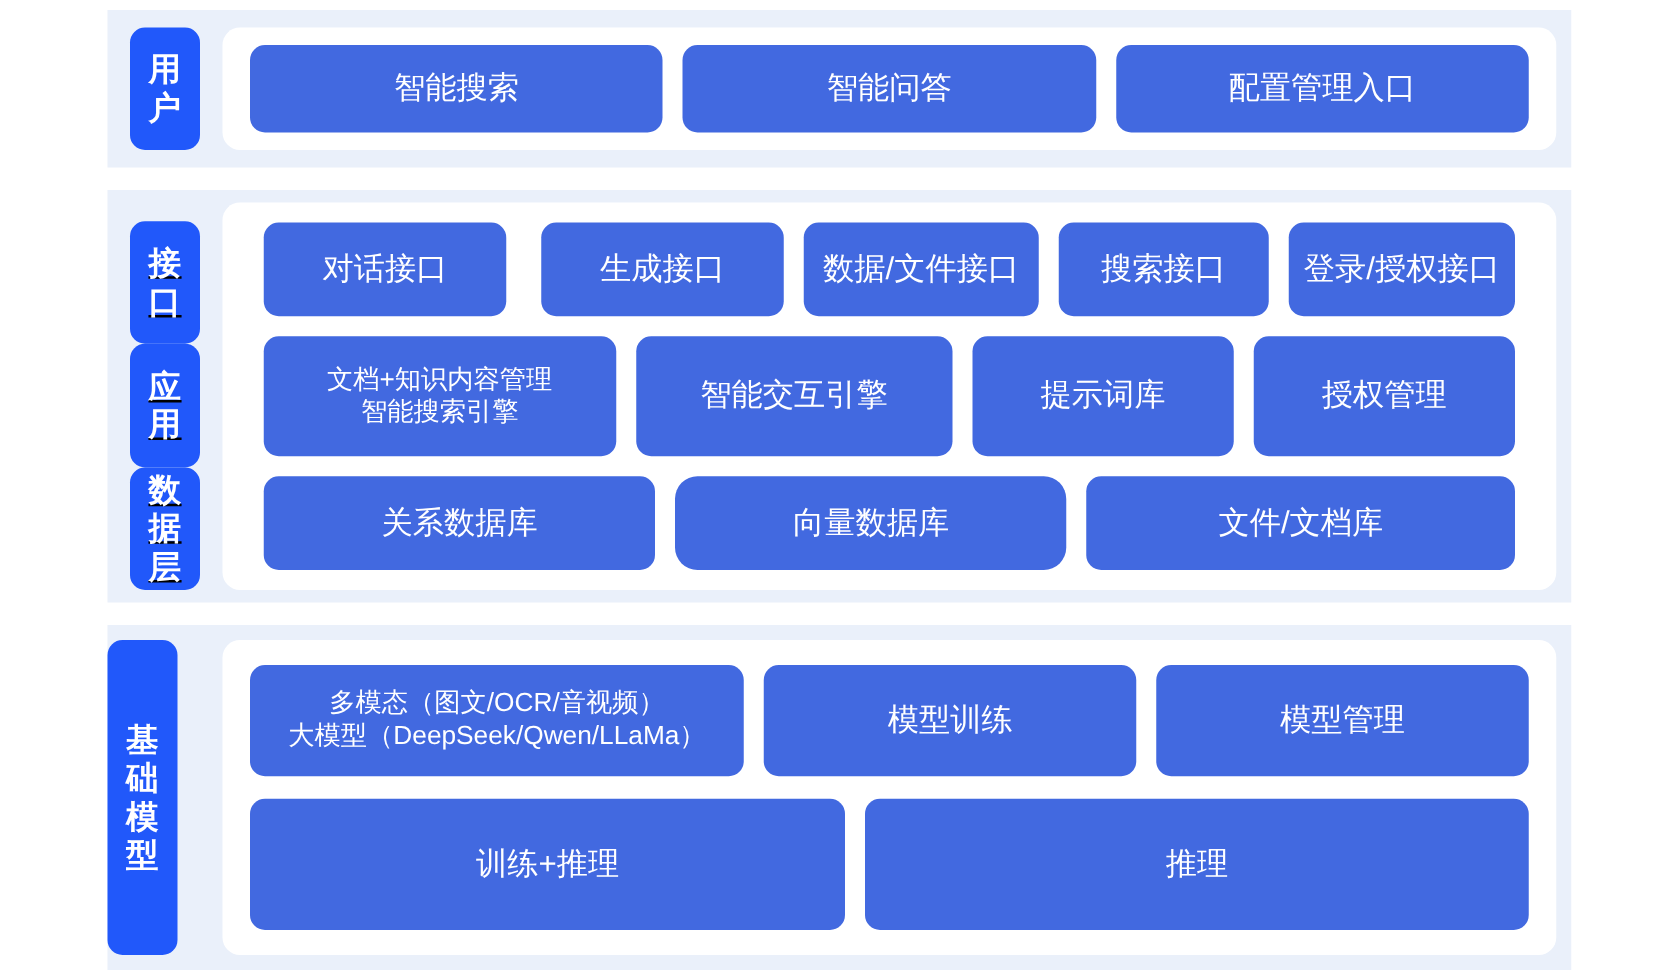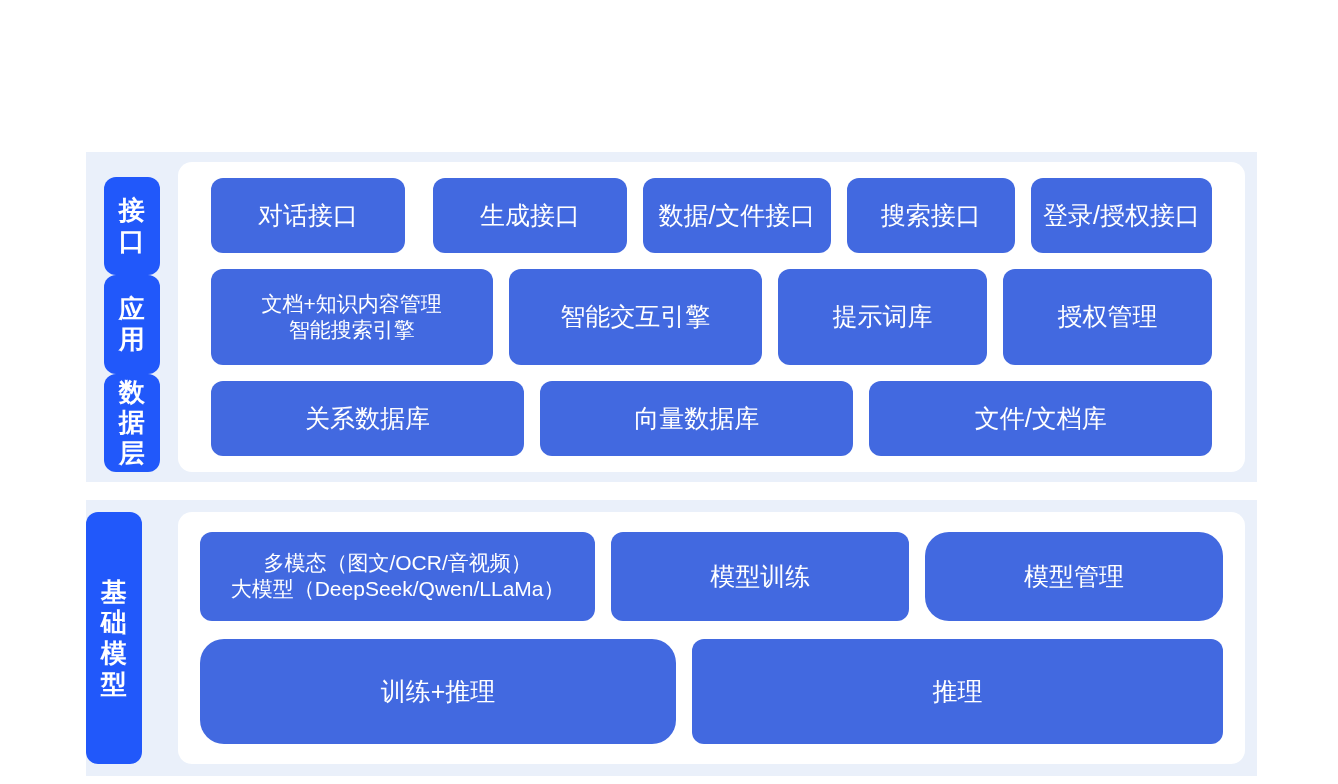--- a/index.html
+++ b/index.html
@@ -64,21 +64,21 @@
   }
   .rail-pill span {
     display: block;
     width: 28px;
     word-break: break-all;
   }
 
   #section-user .rail { padding: 14px 0 14px 18px; }
   #section-user .rail-pill { flex: 1 1 auto; }
 
-  #section-app .rail { gap: 0; padding: 25px 0 10px 18px; }
+  #section-app .rail { gap: 0; padding: 25px 0 10px 18px; text-decoration: underline; }
   #section-app .rail-pill { flex: 1 1 0; }
 
   #section-infra .rail { gap: 6px; padding: 12px 0 12px 0; }
   #section-infra .rail-pill:nth-child(1) { flex: 1.28 1 0; }
   #section-infra .rail-pill:nth-child(2) { flex: 1 1 0; }
 
   
   .panel {
     flex: 1 1 auto;
     background: #ffffff;
@@ -128,38 +128,52 @@
   #row-api .tile:nth-child(3) { flex: 1.04 1 0; }
   #row-api .tile:nth-child(4) { flex: 0.92 1 0; }
   #row-api .tile:nth-child(5) { flex: 1.0  1 0; }
 
   #row-app .tile:nth-child(1) { flex: 1.30 1 0; }
   #row-app .tile:nth-child(2) { flex: 1.16 1 0; }
   #row-app .tile:nth-child(3) { flex: 0.94 1 0; }
   #row-app .tile:nth-child(4) { flex: 0.94 1 0; }
 
   #row-data .tile:nth-child(1) { flex: 1 1 0; }
-  #row-data .tile:nth-child(2) { flex: 1 1 0; }
+  #row-data .tile:nth-child(2) { flex: 1 1 0; border-radius: 18px; }
   #row-data .tile:nth-child(3) { flex: 1.1 1 0; }
 
   #row-model .tile:nth-child(1) { flex: 1.35 1 0; }
   #row-model .tile:nth-child(2) { flex: 1 1 0; }
-  #row-model .tile:nth-child(3) { flex: 1 1 0; border-radius: 24px; }
-
-  #row-compute .tile:nth-child(1) { flex: 1 1 0; border-radius: 24px; }
+  #row-model .tile:nth-child(3) { flex: 1 1 0; }
+
+  #row-compute .tile:nth-child(1) { flex: 1 1 0; }
   #row-compute .tile:nth-child(2) { flex: 1.12 1 0; }
 
   #row-model { flex: 1 1 0; }
   #row-compute { flex: 1.18 1 0; }
 </style>
 </head>
 <body>
 
 <div class="canvas">
 
+  <div class="section" id="section-user">
+    <div class="rail">
+      <div class="rail-pill">
+        <span>用户</span>
+      </div>
+    </div>
+    <div class="panel">
+      <div class="row" id="row-user">
+        <div class="tile">智能搜索</div>
+        <div class="tile">智能问答</div>
+        <div class="tile">配置管理入口</div>
+      </div>
+    </div>
+  </div>
 
   <div class="section" id="section-app">
     <div class="rail">
       <div class="rail-pill">
         <span>接口</span>
       </div>
       <div class="rail-pill">
         <span>应用</span>
       </div>
       <div class="rail-pill">

